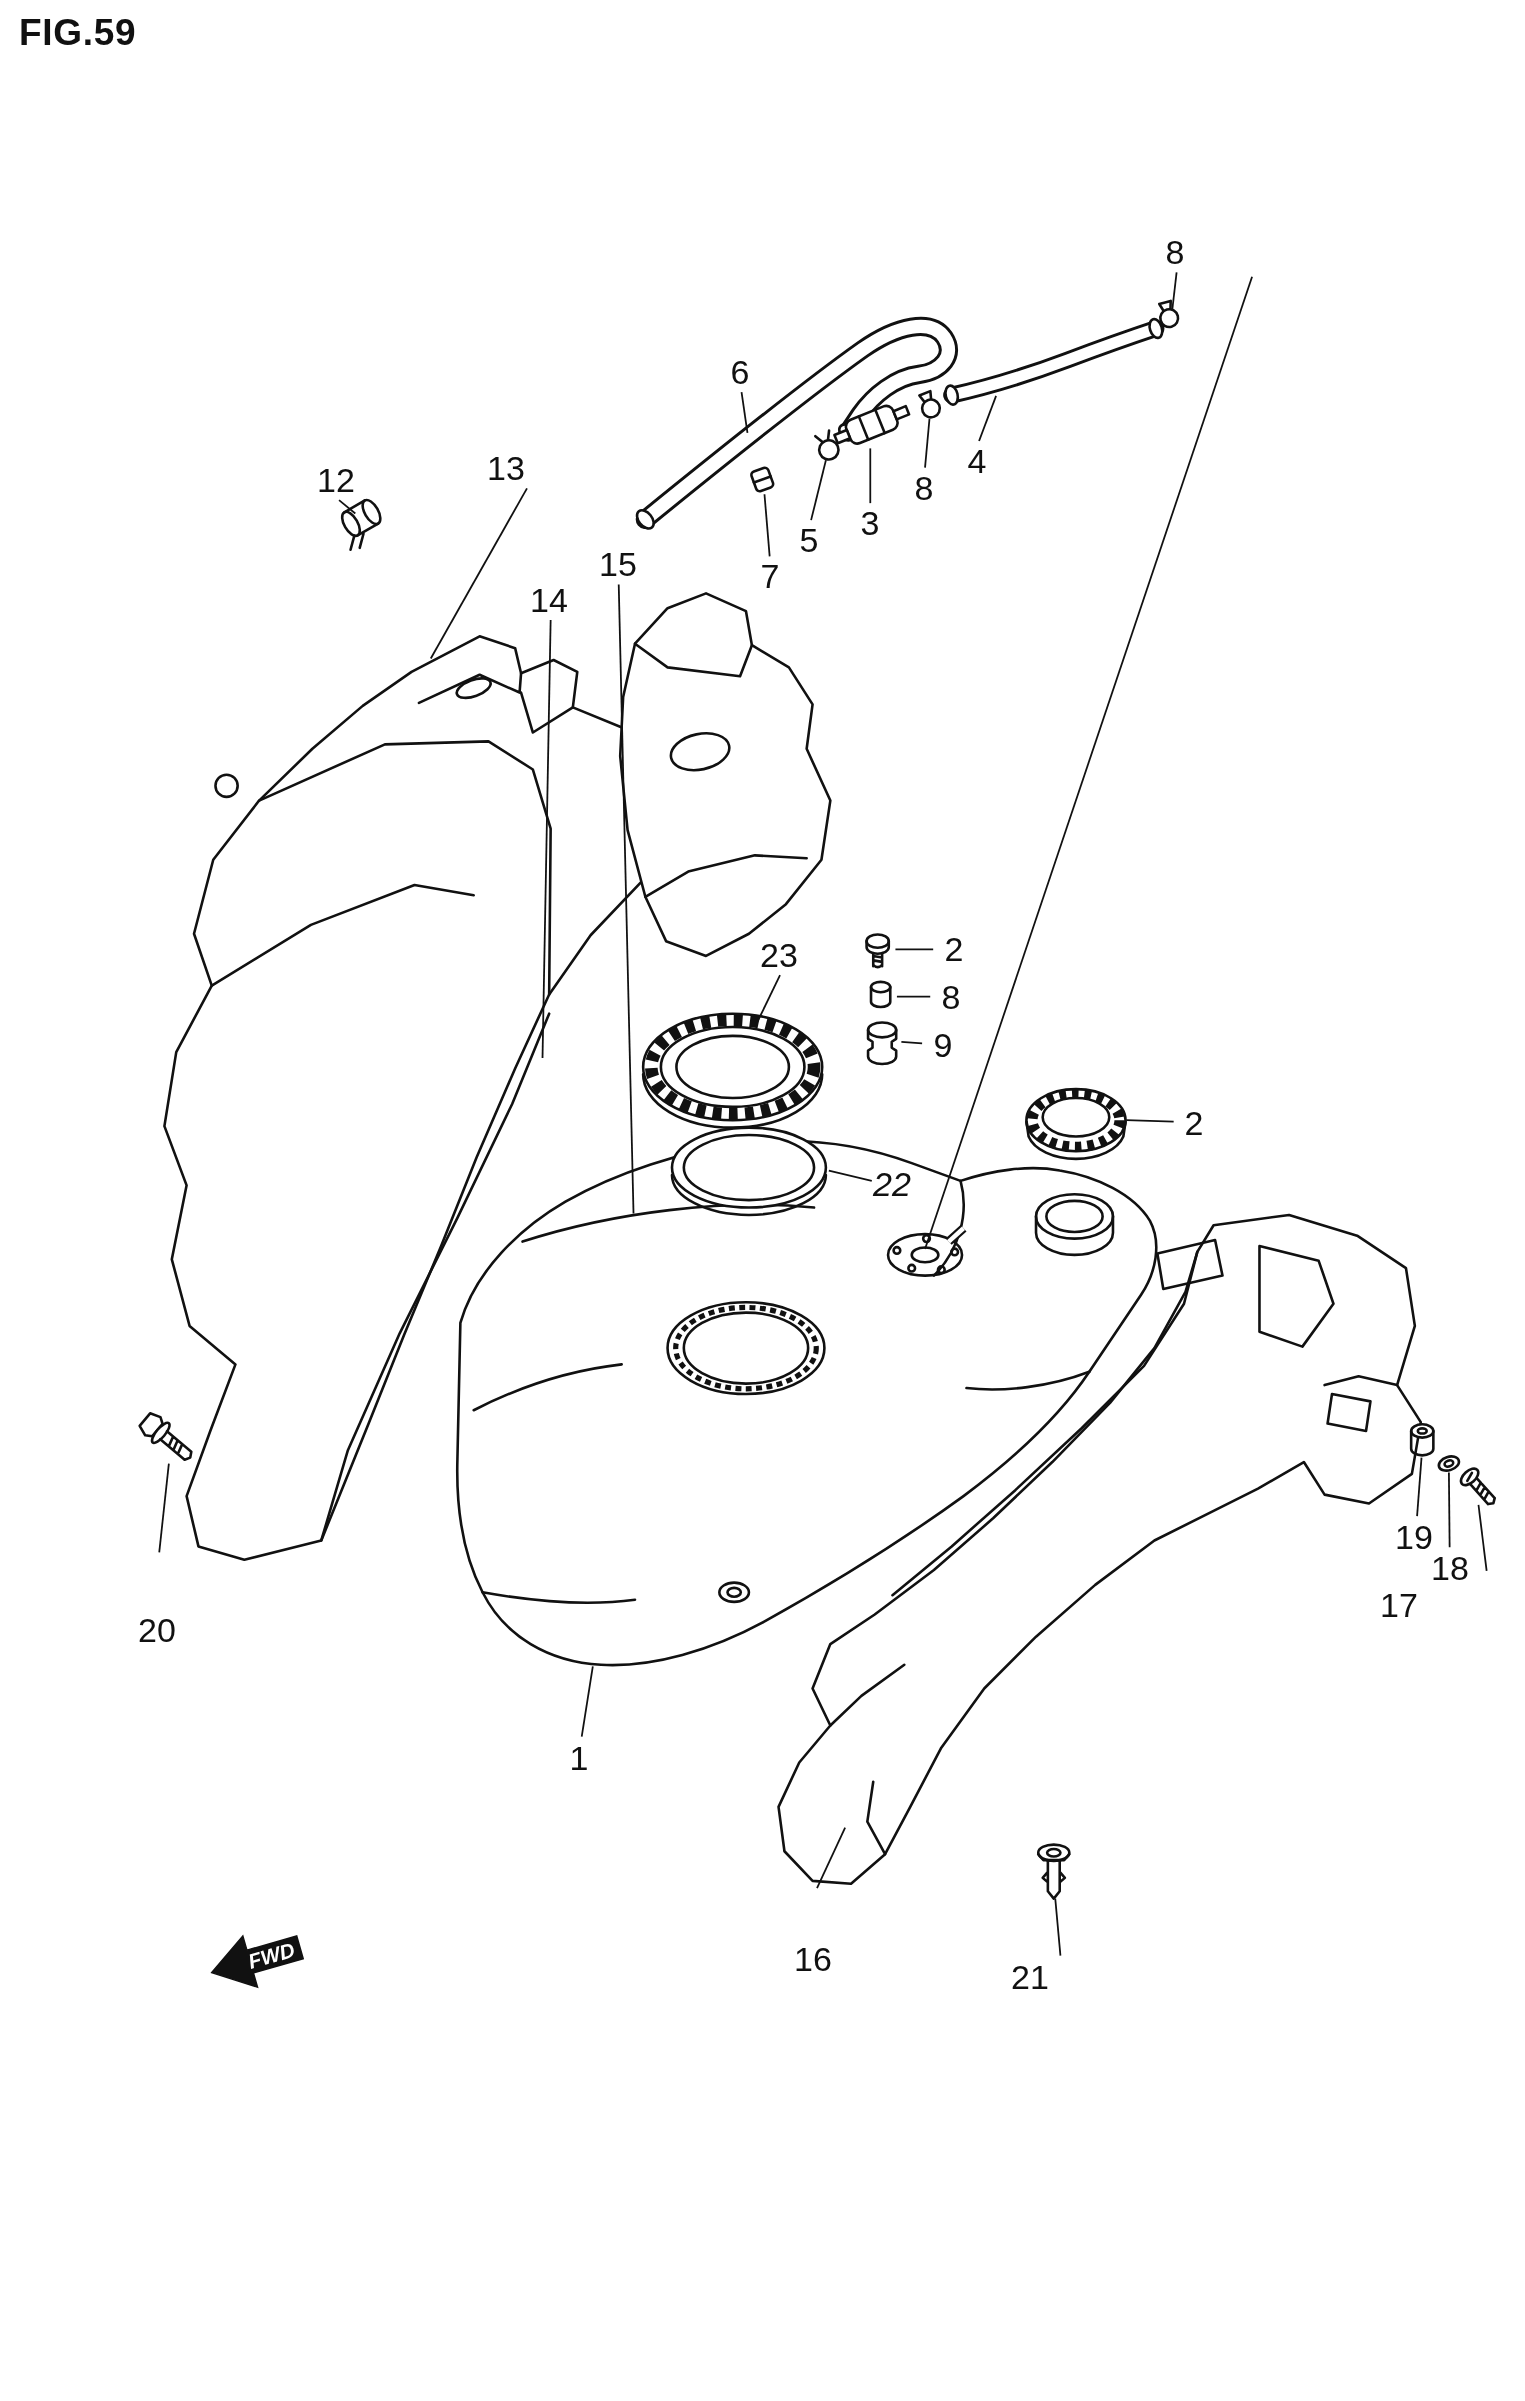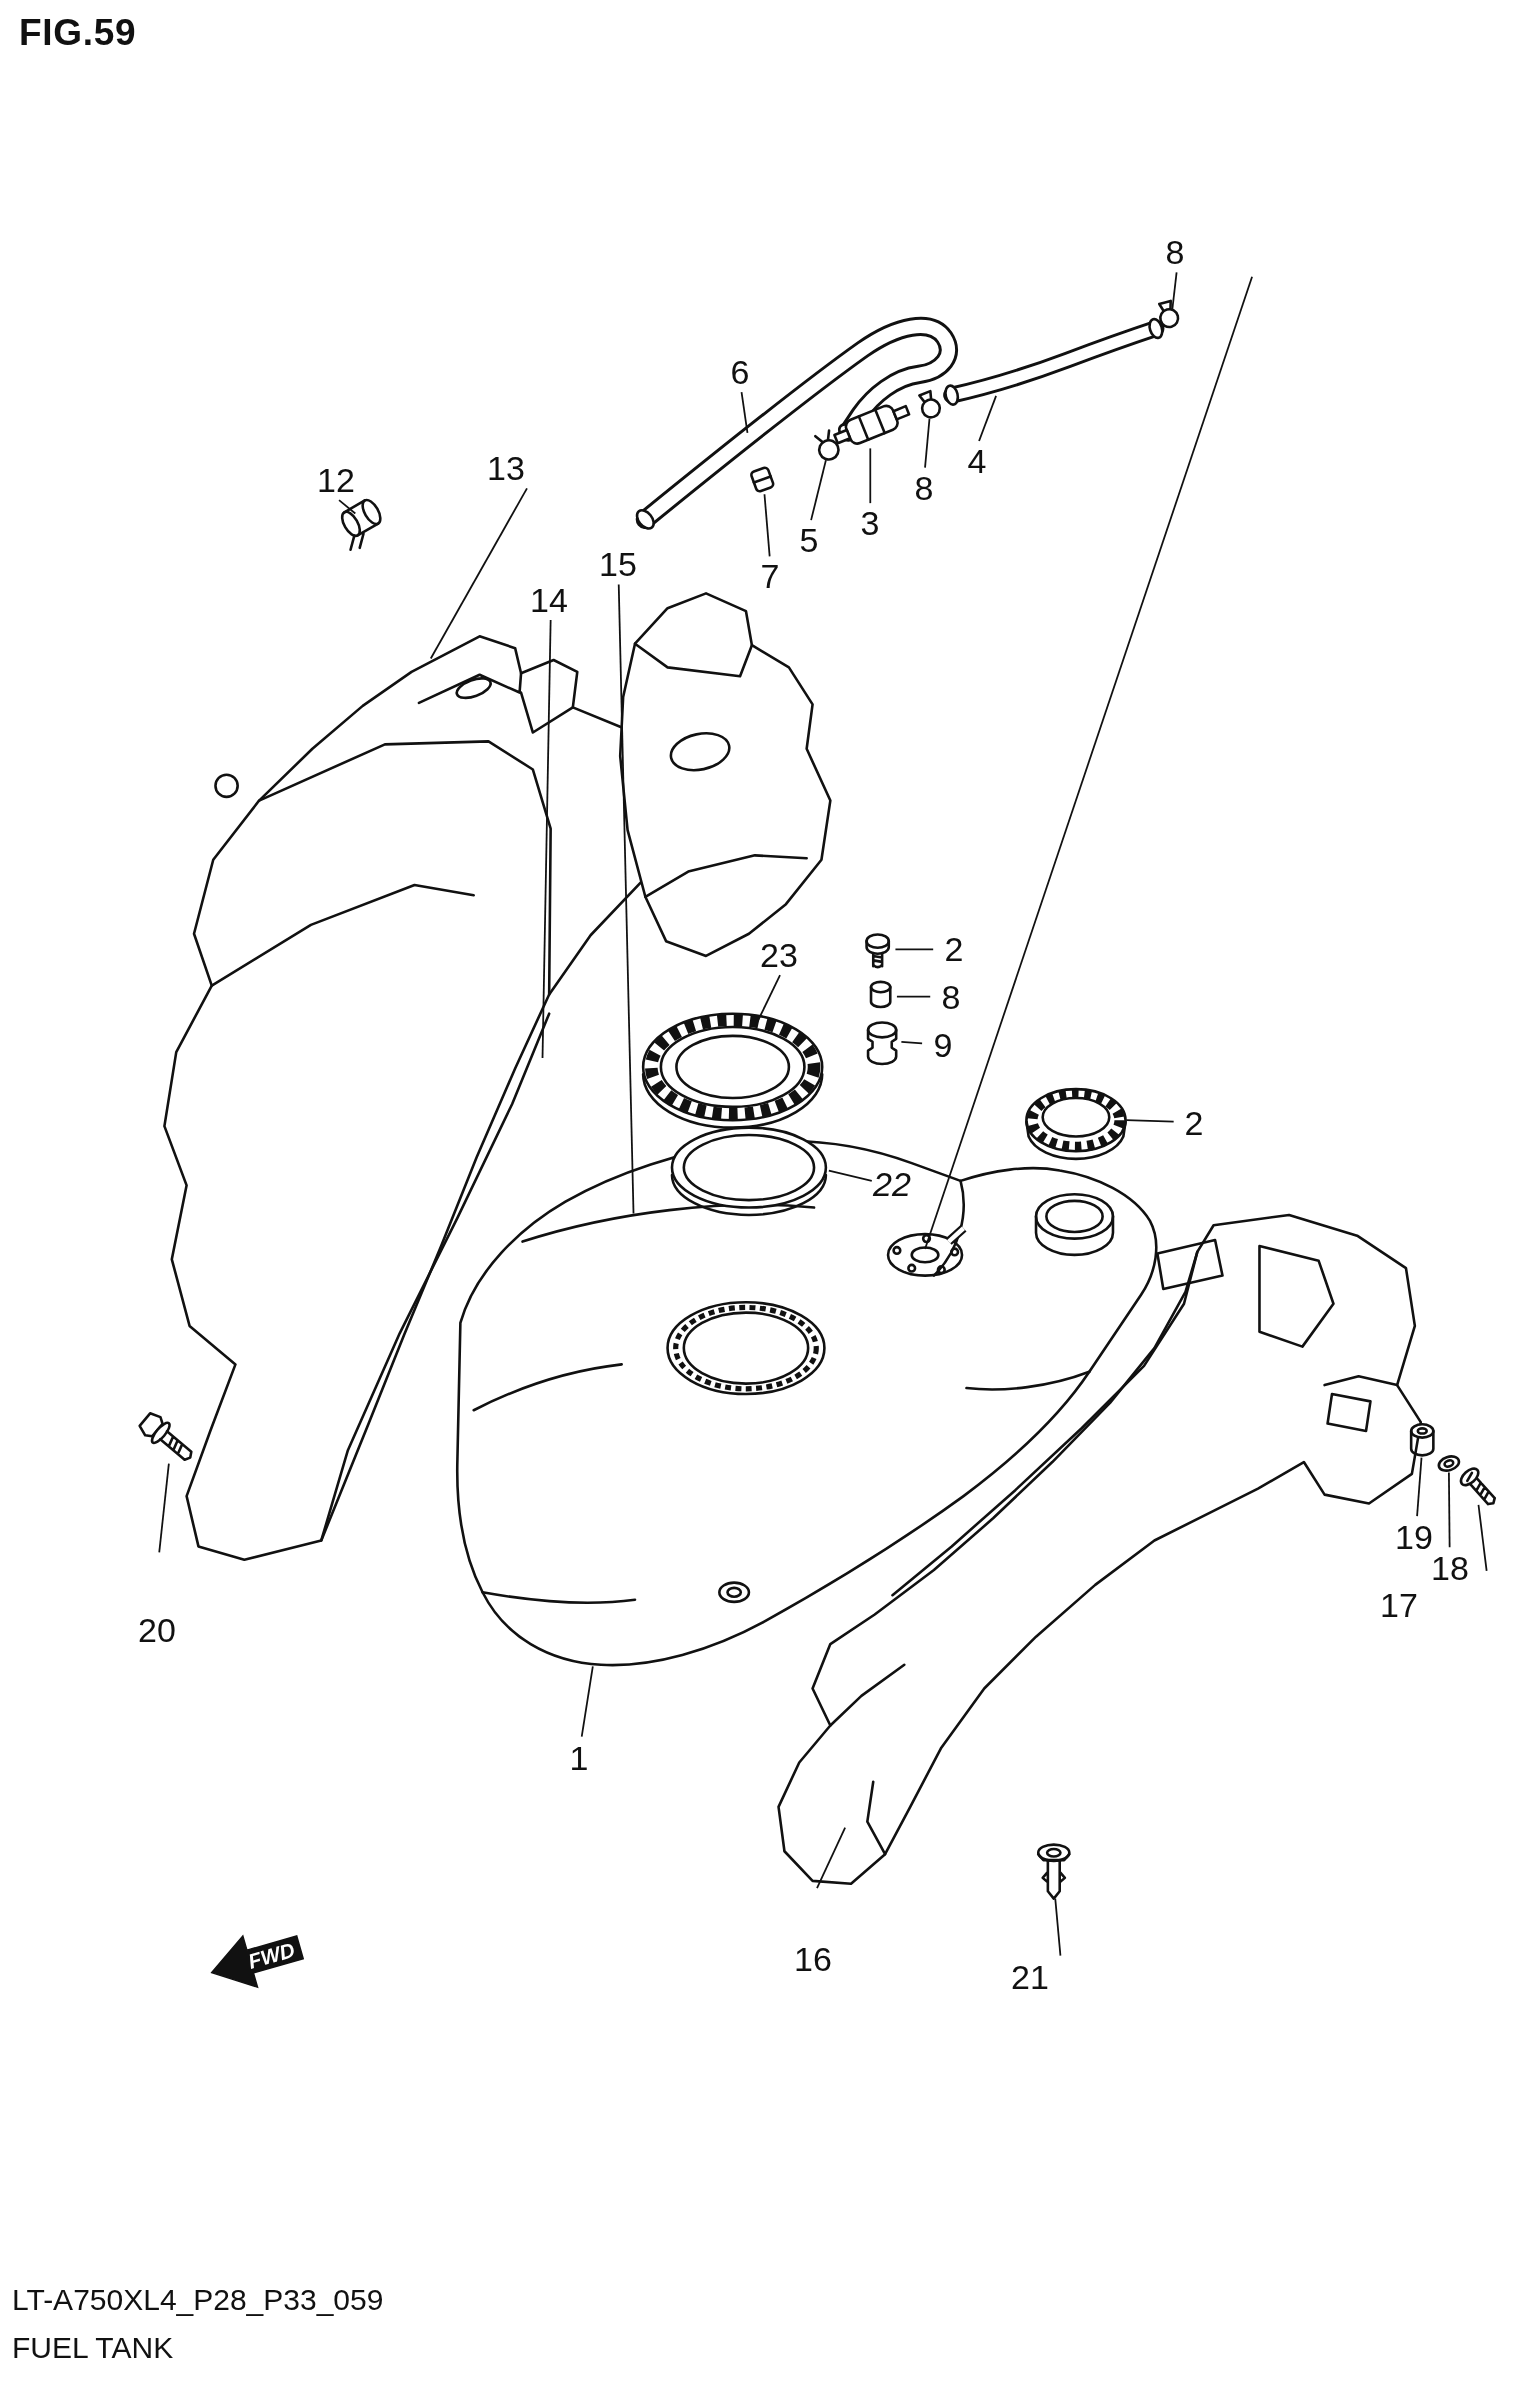--- a/index.html
+++ b/index.html
@@ -315,19 +315,15 @@
       <div class="callout" style="left: 892px; top: 1184px; font-style: italic;">22</div>
       <div class="callout" style="left: 157px; top: 1630px;">20</div>
       <div class="callout" style="left: 1414px; top: 1537px;">19</div>
       <div class="callout" style="left: 1450px; top: 1568px;">18</div>
       <div class="callout" style="left: 1399px; top: 1592px; margin-top: 13px;">17</div>
       <div class="callout" style="left: 579px; top: 1758px;">1</div>
       <div class="callout" style="left: 813px; top: 1959px;">16</div>
       <div class="callout" style="left: 1030px; top: 1977px;">21</div>
     </div>
 
-  <div id="footer">
-    <div>LT-A750XL4_P28_P33_059</div>
-    <div>FUEL TANK</div>
-  </div>
 
 </div>
 
 
 </body></html>

